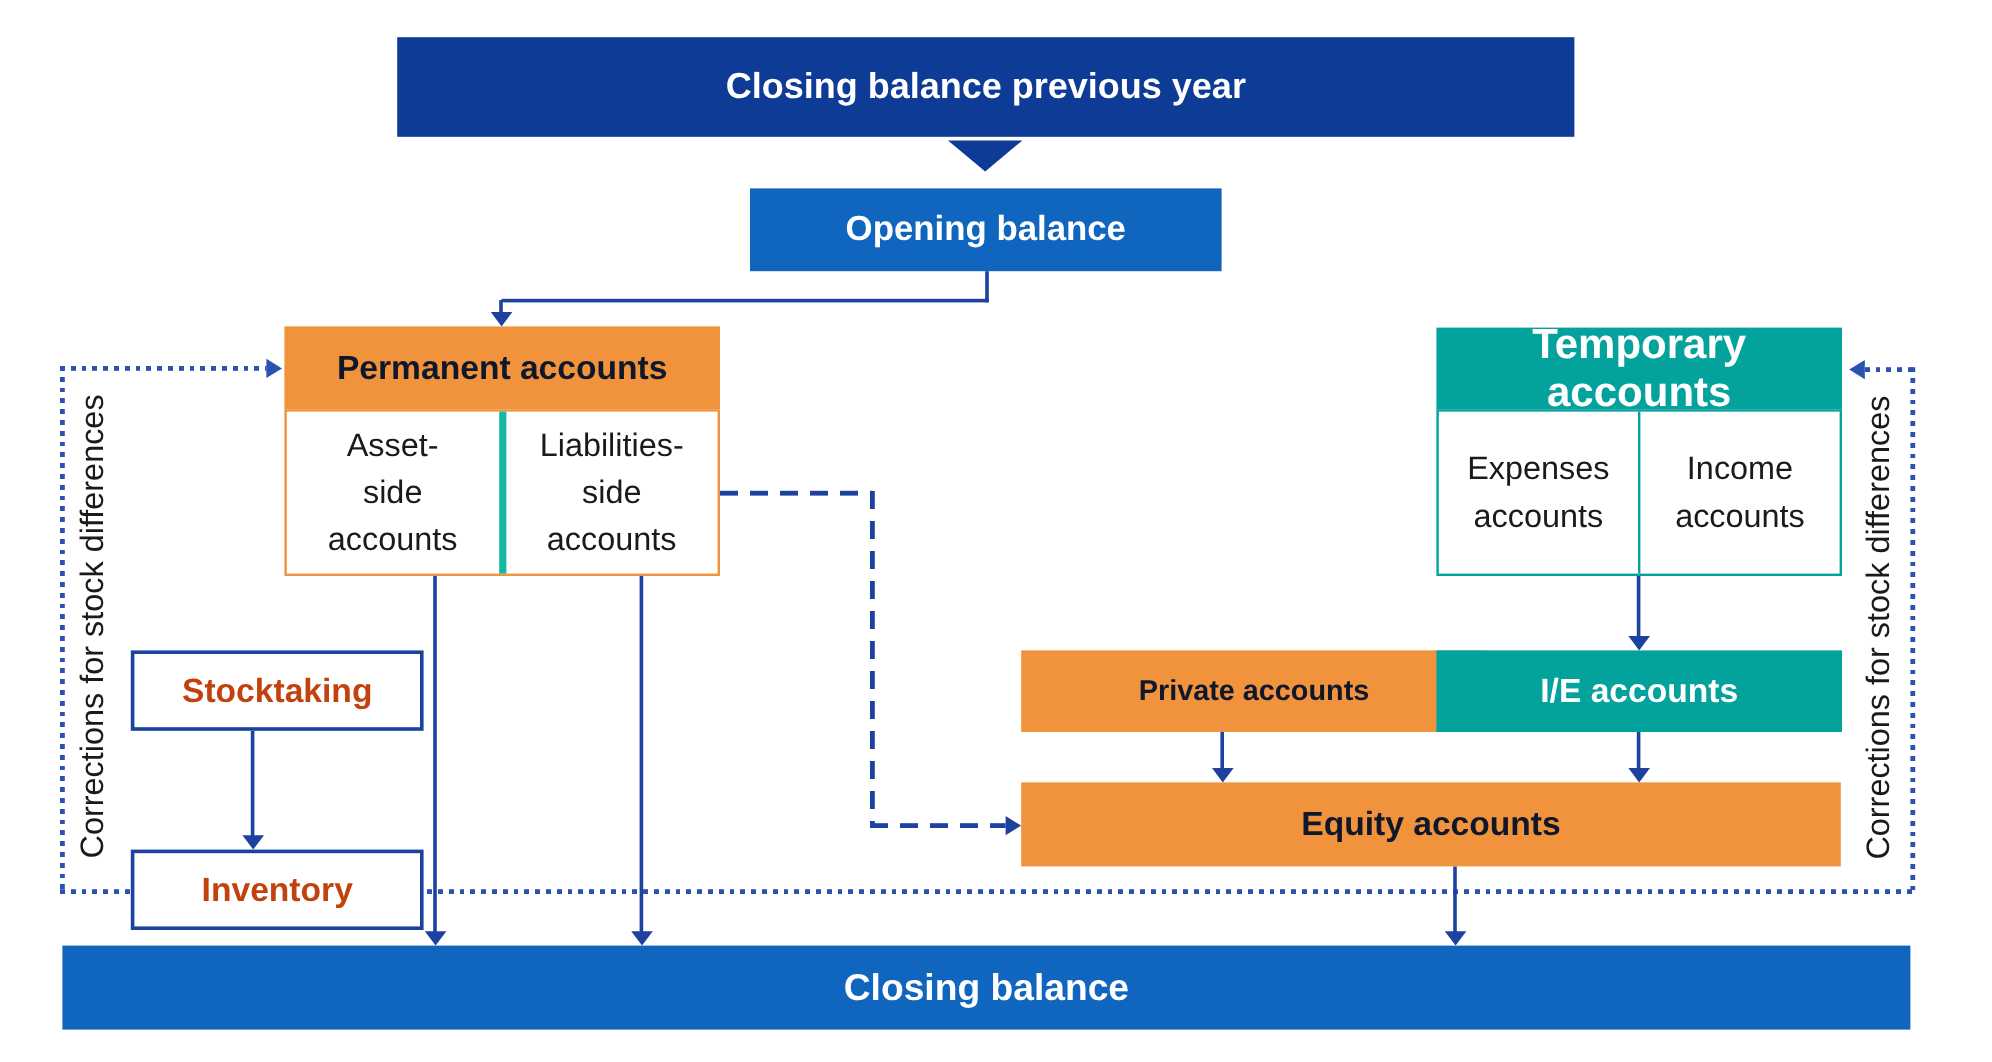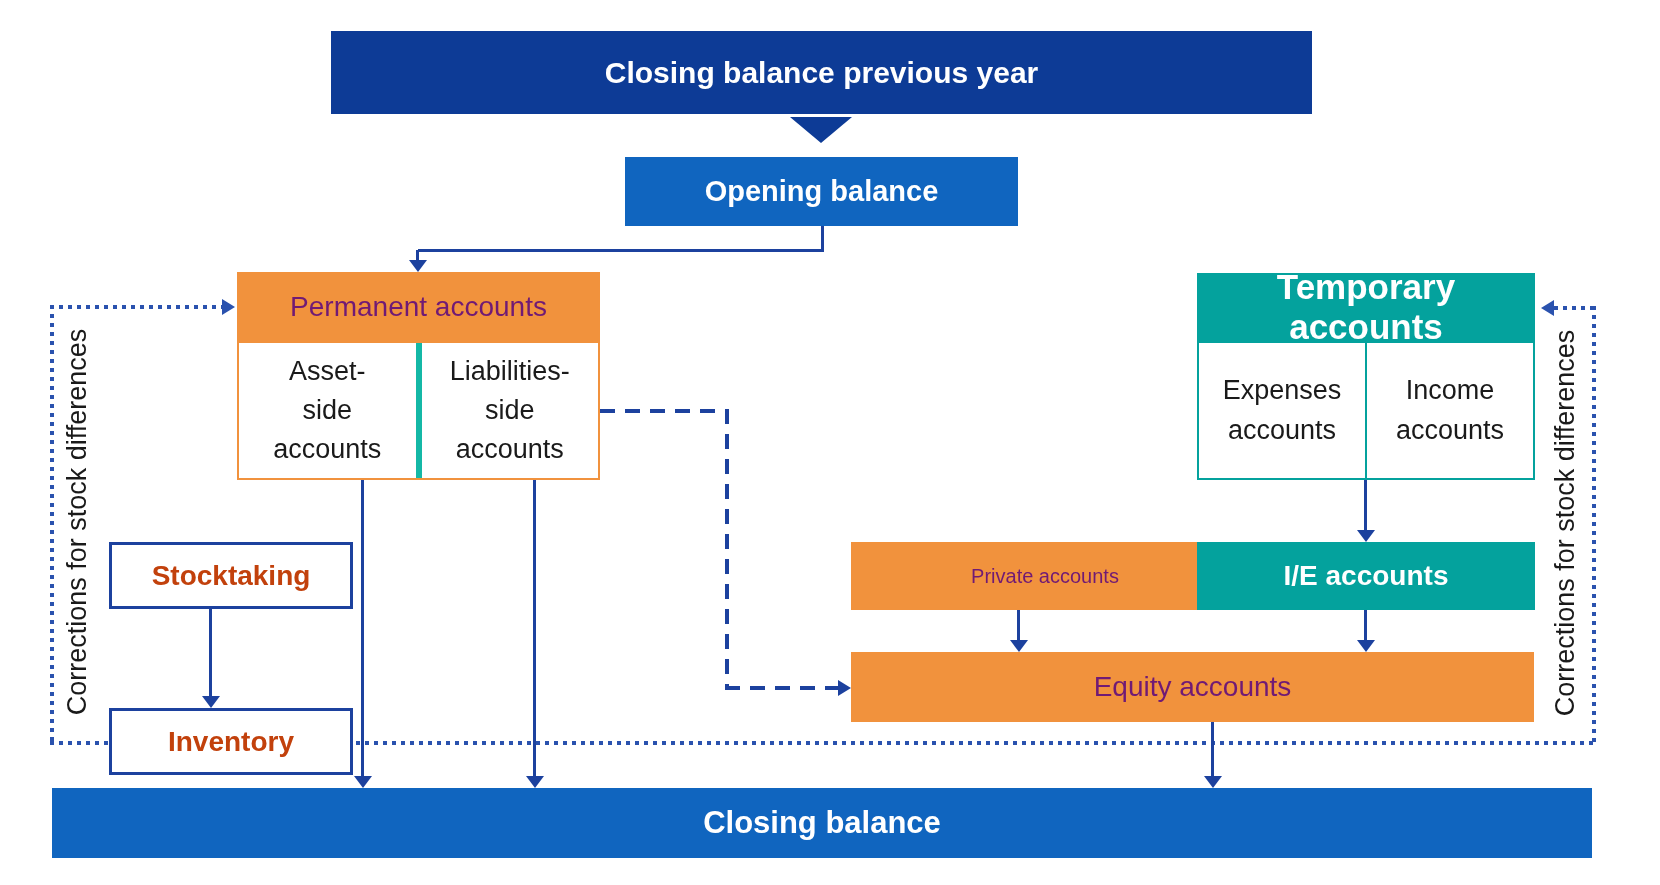--- a/index.html
+++ b/index.html
@@ -4,21 +4,21 @@
 <style>
   html,body { margin:0; padding:0; background:#ffffff; }
   .canvas {
     position:relative; width:1660px; height:885px; background:#ffffff;
     font-family:"Liberation Sans", sans-serif; overflow:hidden;
   }
   .box { position:absolute; display:flex; align-items:center; justify-content:center;
          box-sizing:border-box; text-align:center; }
   .navy  { background:#0d3b96; color:#ffffff; font-weight:bold; }
   .blue  { background:#1065bf; color:#ffffff; font-weight:bold; }
-  .orange{ background:#f1923d; color:#701a75; font-weight:normal; }
+  .orange{ background:#f1923d; color:#0f172a; font-weight:bold; }
   .teal  { background:#04a29d; color:#ffffff; font-weight:bold; }
   .outline-blue { background:#ffffff; border:3px solid #1c419e; color:#c2410c; font-weight:bold; }
 
   .split-box { position:absolute; display:flex; background:#ffffff; box-sizing:border-box; }
   .split-orange { border:2px solid #f1923d; }
   .split-teal   { border:2px solid #04a29d; }
   .split-box .cell { flex:1; display:flex; align-items:center; justify-content:center;
                      color:#1a1a1a; font-size:27px; line-height:1.45; text-align:center;
                      white-space:pre-line; }
   .split-orange .cell + .cell { border-left:6px solid #14b8a6; }
@@ -119,21 +119,21 @@
     <div class="cell">Expenses
 accounts</div>
     <div class="cell">Income
 accounts</div>
   </div>
 
   <div class="box outline-blue" style="left:109px; top:542px; width:244px; height:67px; font-size:28px;">Stocktaking</div>
 
   <div class="box outline-blue" style="left:109px; top:708px; width:244px; height:67px; font-size:28px;">Inventory</div>
 
-  <div class="box orange" style="left:851px; top:542px; width:388px; height:68px; font-size:20px;">Private accounts</div>
+  <div class="box orange" style="left:851px; top:542px; width:388px; height:68px; font-size:24px;">Private accounts</div>
 
   <div class="box teal" style="left:1197px; top:542px; width:338px; height:68px; font-size:28px;">I/E accounts</div>
 
   <div class="box orange" style="left:851px; top:652px; width:683px; height:70px; font-size:28px;">Equity accounts</div>
 
   <div class="box blue" style="left:52px; top:788px; width:1540px; height:70px; font-size:31px;">Closing balance</div>
 
   <div class="vtext" style="left:-143px; top:507px;">Corrections for stock differences</div>
 
   <div class="vtext" style="left:1345px; top:508px;">Corrections for stock differences</div>

